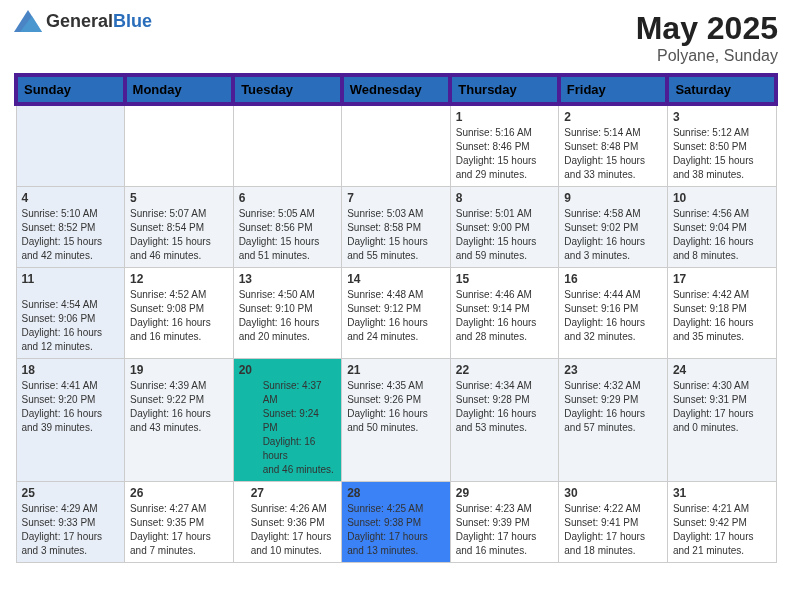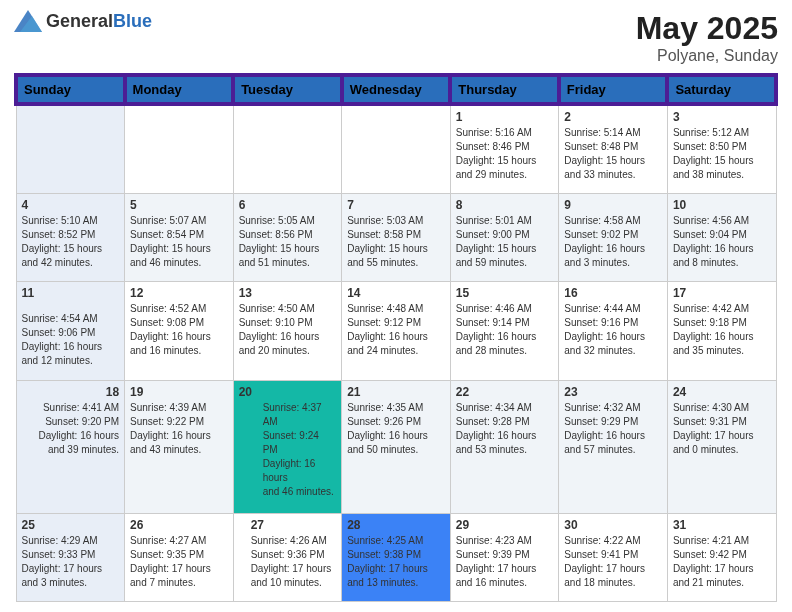--- a/index.html
+++ b/index.html
@@ -5,21 +5,21 @@
     * { margin: 0; padding: 0; box-sizing: border-box; }
     body {
       width: 792px;
       height: 612px;
       font-family: Arial, sans-serif;
       background: #fff;
       overflow: hidden;
     }
     .page {
       width: 792px;
-      height: 612px;
+      height: 480px;
       padding: 10px 14px;
       display: flex;
       flex-direction: column;
     }
     .header {
       display: flex;
       justify-content: space-between;
       align-items: flex-start;
       margin-bottom: 8px;
     }
@@ -253,21 +253,21 @@
           </td>
           <td style="background: rgb(255, 255, 255);">
             <span class="day-num">17</span>
             <div class="day-info" style="white-space: pre-line;">Sunrise: 4:42 AM
 Sunset: 9:18 PM
 Daylight: 16 hours
 and 35 minutes.</div>
           </td>
         </tr>
         <tr>
-          <td style="background: rgb(230, 236, 245); text-align: right;">
+          <td style="background: rgb(230, 236, 245);">
             <span class="day-num">18</span>
             <div class="day-info" style="white-space: pre-line;">Sunrise: 4:41 AM
 Sunset: 9:20 PM
 Daylight: 16 hours
 and 39 minutes.</div>
           </td>
           <td style="background: rgb(240, 244, 248);">
             <span class="day-num">19</span>
             <div class="day-info" style="white-space: pre-line;">Sunrise: 4:39 AM
 Sunset: 9:22 PM

